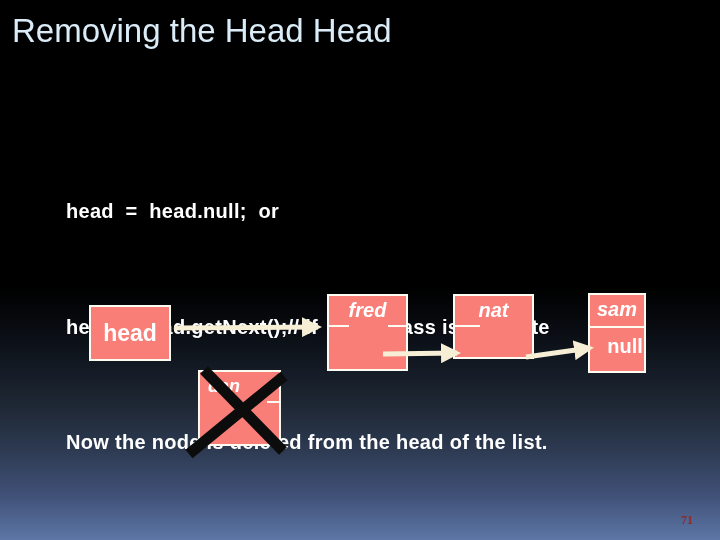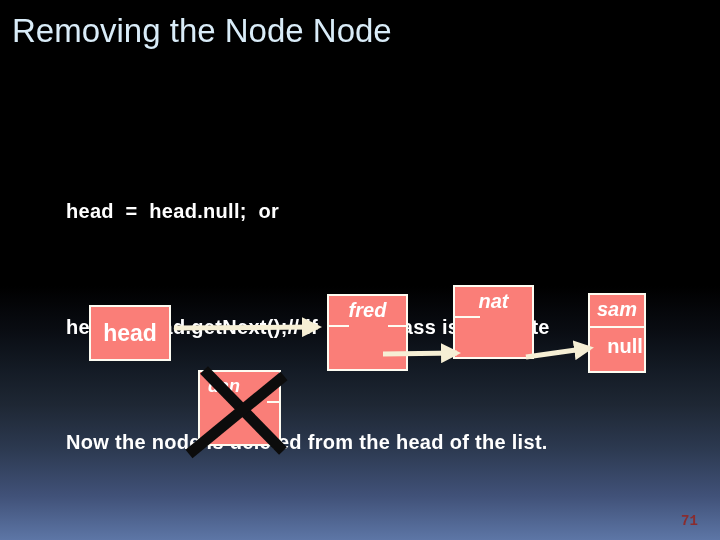--- a/index.html
+++ b/index.html
@@ -51,21 +51,21 @@
     font-weight: bold;
     font-size: 20px;
     color: #ffffff;
   }
   .head-box {
     left: 89px; top: 305px; width: 82px; height: 56px;
     display: flex; align-items: center; justify-content: center;
     font-weight: bold; font-size: 23px;
   }
   .fred-box { left: 327px; top: 294px; width: 81px; height: 77px; }
-  .nat-box  { left: 453px; top: 285px; width: 81px; height: 74px; text-decoration: underline; }
+  .nat-box  { left: 453px; top: 294px; width: 81px; height: 65px; text-decoration: underline; }
   .sam-box  { left: 588px; top: 293px; width: 58px; height: 80px; }
   .dan-box  { left: 198px; top: 370px; width: 83px; height: 76px; }
   .divider {
     position: absolute;
     height: 2px;
     background: #fdfcf2;
   }
   .null-label {
     position: absolute;
     left: 0; right: 0; top: 40px;
@@ -84,32 +84,32 @@
     color: #ffffff;
   }
   .overlay {
     position: absolute;
     left: 0; top: 0;
     pointer-events: none;
   }
   .page-number {
     position: absolute;
     left: 681px; top: 513px;
-    font-family: Liberation Mono, monospace;
+    font-family: Liberation Serif, serif;
     font-weight: bold;
-    font-size: 14px;
+    font-size: 12px;
     color: #8a2c2e;
   }
 </style>
 </head>
 <body>
 
 <div class="slide">
 
-  <div class="title">Removing the Node Node</div>
+  <div class="title">Removing the Head Head</div>
 
   <div class="code-block">
     <div>head  =  head.null;  or</div>
     <div>head = head.getNext();// if  node class is separate</div>
     <div>Now the node is deleted from the head of the list.</div>
   </div>
 
   <div class="node head-box">
     <span>head</span>
   </div>

